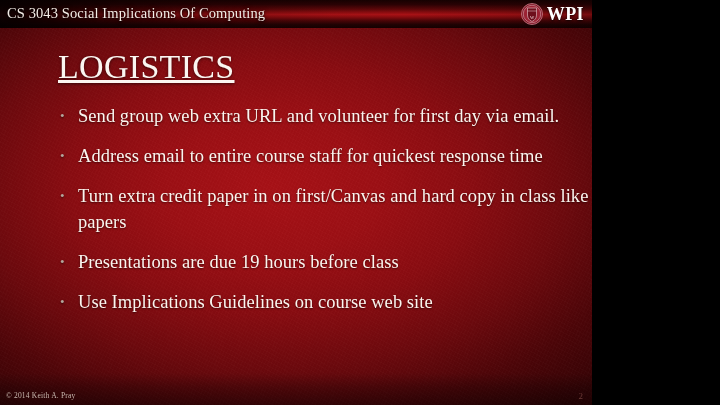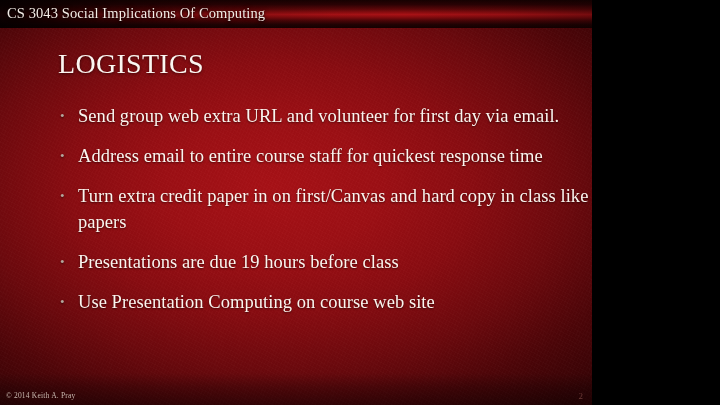--- a/index.html
+++ b/index.html
@@ -109,25 +109,26 @@
     letter-spacing: 0.4px;
     line-height: 22px;
     text-shadow: 0 1px 2px rgba(0,0,0,0.8);
   }
 
   
   .slide-title {
     position: absolute;
     left: 58px;
     top: 48px;
-    font-size: 28px;
+    font-size: 34px;
     color: #fbf6f1;
     letter-spacing: 0.3px;
     text-shadow: 0 1px 3px rgba(0,0,0,0.55);
     z-index: 2;
+    text-decoration: underline;
   }
 
   
   .body {
     position: absolute;
     left: 58px;
     top: 103px;
     width: 600px;
     z-index: 2;
   }
@@ -186,20 +187,34 @@
 </head>
 <body>
 
 <div class="slide">
 
   <div class="header-bar">
     <div class="header-bar-sheen"></div>
   </div>
   <div class="header-title">CS 3043 Social Implications Of Computing</div>
 
+  <div class="logo">
+    <div class="logo-seal">
+      <svg width="22" height="22" viewBox="0 0 44 44" aria-hidden="true">
+        <circle cx="22" cy="22" r="21" fill="#7d1322"></circle>
+        <circle cx="22" cy="22" r="21" fill="none" stroke="#c8808c" stroke-width="1.6"></circle>
+        <circle cx="22" cy="22" r="17.5" fill="#9b2233"></circle>
+        <circle cx="22" cy="22" r="17.5" fill="none" stroke="#e0b6bd" stroke-width="1.1"></circle>
+        <path d="M13 10 h18 v14 q0 9 -9 13 q-9 -4 -9 -13 z" fill="#6d0f1c" stroke="#e8cdd2" stroke-width="1.2"></path>
+        <path d="M13 16 h18" stroke="#e8cdd2" stroke-width="1" fill="none"></path>
+        <text x="22" y="31" font-family="'Liberation Serif',serif" font-size="9" fill="#f3dde1" text-anchor="middle">W</text>
+      </svg>
+    </div>
+    <div class="logo-word">WPI</div>
+  </div>
 
   <div class="slide-title">LOGISTICS</div>
 
   <div class="body">
 
     <div class="bullet">
       <div class="bullet-dot">•</div>
       <div class="bullet-text">Send group web extra URL and volunteer for first day via email.</div>
     </div>
 
@@ -213,21 +228,21 @@
       <div class="bullet-text">Turn extra credit paper in on first/Canvas and hard copy in class like regular papers</div>
     </div>
 
     <div class="bullet">
       <div class="bullet-dot">•</div>
       <div class="bullet-text">Presentations are due 19 hours before class</div>
     </div>
 
     <div class="bullet">
       <div class="bullet-dot">•</div>
-      <div class="bullet-text">Use Presentation Computing on course web site</div>
+      <div class="bullet-text">Use Implications Guidelines on course web site</div>
     </div>
 
   </div>
 
   <div class="footer-band"></div>
   <div class="footer-copyright">© 2014 Keith A. Pray</div>
   <div class="footer-pagenum">2</div>
 
 </div>
 

